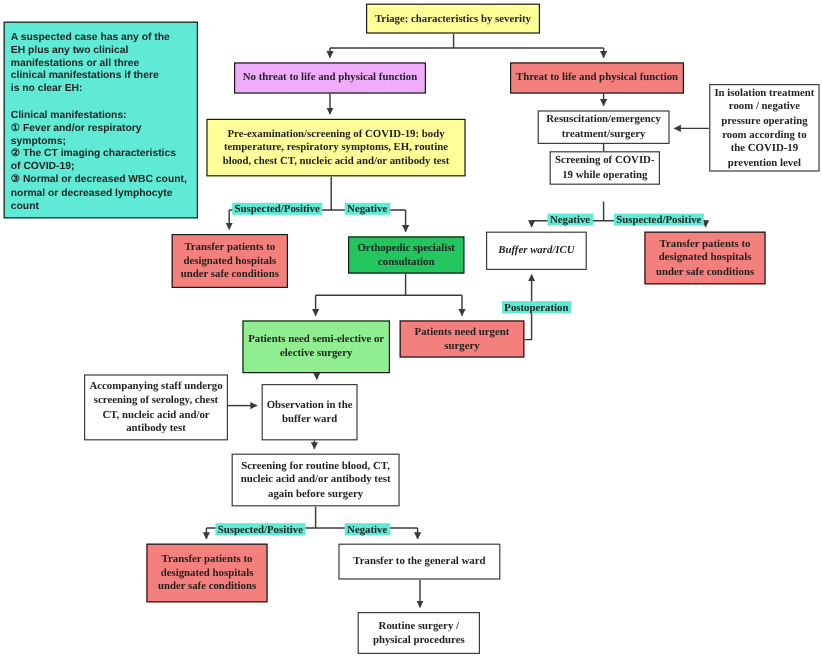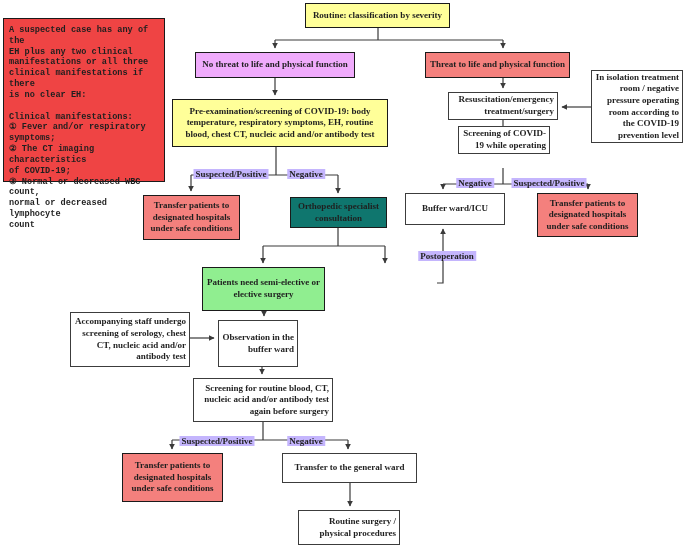--- a/index.html
+++ b/index.html
@@ -8,31 +8,31 @@
     font-family:"Liberation Serif", serif; overflow:hidden;
   }
   #wires { position:absolute; left:0; top:0; width:685px; height:547px; }
   .node {
     position:absolute; box-sizing:border-box;
     border:1px solid #1a1a1a; background:#ffffff;
     display:flex; align-items:center; justify-content:center;
     text-align:center; padding:2px 3px;
     font-weight:bold; font-size:9px; line-height:1.28; color:#1f1f1f;
   }
-  .node.white { border-color:#3c3c3c;text-align:right; }
+  .node.white { border-color:#3c3c3c; }
   .info {
     position:absolute; box-sizing:border-box;
-    border:1.5px solid #1a1a1a; background:#ef4444;
-    font-family:Liberation Mono, monospace;
+    border:1.5px solid #1a1a1a; background:#5eead4;
+    font-family:Liberation Sans, sans-serif;
     font-weight:bold; font-size:8.6px; line-height:1.26; color:#1f1f1f;
     text-align:left; padding:6px 4px 4px 5px; white-space:pre-line;
   }
   .edge-label {
     position:absolute; transform:translate(-50%,-50%);
-    background:#c4b5fd; padding:0 2px;
+    background:#5eead4; padding:0 2px;
     font-weight:bold; font-size:9px; color:#1f1f1f; white-space:nowrap;
   }
 </style>
 </head>
 <body>
 
 <div id="canvas">
 
   <svg id="wires" viewBox="0 0 685 547" xmlns="http://www.w3.org/2000/svg">
     <defs>
@@ -88,44 +88,45 @@
 
 Clinical manifestations:
 ① Fever and/or respiratory
 symptoms;
 ② The CT imaging characteristics
 of COVID-19;
 ③ Normal or decreased WBC count,
 normal or decreased lymphocyte
 count</div>
 
-  <div class="node" style="left: 305px; top: 3px; width: 145px; height: 25px; background: rgb(255, 255, 153);">Routine: classification by severity</div>
+  <div class="node" style="left: 305px; top: 3px; width: 145px; height: 25px; background: rgb(255, 255, 153);">Triage: characteristics by severity</div>
 
   <div class="node" style="left: 195px; top: 52px; width: 160px; height: 26px; background: #f0abfc;">No threat to life and physical function</div>
 
   <div class="node" style="left: 425px; top: 52px; width: 145px; height: 26px; background: rgb(244, 128, 125);">Threat to life and physical function</div>
 
   <div class="node" style="left: 172px; top: 99px; width: 216px; height: 48px; background: rgb(255, 255, 153);">Pre-examination/screening of COVID-19: body temperature, respiratory symptoms, EH, routine blood, chest CT, nucleic acid and/or antibody test</div>
 
   <div class="node white" style="left:448px;top:92px;width:110px;height:28px;">Resuscitation/emergency treatment/surgery</div>
 
   <div class="node white" style="left:591px;top:70px;width:92px;height:73px;">In isolation treatment room / negative pressure operating room according to the COVID-19 prevention level</div>
 
   <div class="node white" style="left:458px;top:126px;width:92px;height:28px;">Screening of COVID-19 while operating</div>
 
   <div class="node" style="left: 143px; top: 195px; width: 97px; height: 45px; background: rgb(244, 128, 125);">Transfer patients to designated hospitals under safe conditions</div>
 
-  <div class="node" style="left: 290px; top: 197px; width: 97px; height: 31px; background: #0f766e;">Orthopedic specialist consultation</div>
+  <div class="node" style="left: 290px; top: 197px; width: 97px; height: 31px; background: #22c55e;">Orthopedic specialist consultation</div>
 
-  <div class="node white" style="left:405px;top:193px;width:100px;height:32px;">Buffer ward/ICU</div>
+  <div class="node white" style="left:405px;top:193px;width:84px;height:32px;font-style:italic;">Buffer ward/ICU</div>
 
   <div class="node" style="left: 537px; top: 193px; width: 101px; height: 44px; background: rgb(244, 128, 125);">Transfer patients to designated hospitals under safe conditions</div>
 
   <div class="node" style="left: 202px; top: 267px; width: 123px; height: 44px; background: rgb(144, 238, 144); font-family: Liberation Serif, serif;">Patients need semi-elective or elective surgery</div>
 
+  <div class="node" style="left: 333px; top: 267px; width: 104px; height: 31px; background: rgb(244, 128, 125);">Patients need urgent surgery</div>
 
   <div class="node white" style="left:70px;top:312px;width:120px;height:55px;">Accompanying staff undergo screening of serology, chest CT, nucleic acid and/or antibody test</div>
 
   <div class="node white" style="left:218px;top:320px;width:80px;height:47px;">Observation in the buffer ward</div>
 
   <div class="node white" style="left:193px;top:378px;width:140px;height:44px;">Screening for routine blood, CT, nucleic acid and/or antibody test again before surgery</div>
 
   <div class="node" style="left: 122px; top: 453px; width: 101px; height: 49px; background: rgb(244, 128, 125);">Transfer patients to designated hospitals under safe conditions</div>
 
   <div class="node white" style="left:282px;top:453px;width:135px;height:30px;">Transfer to the general ward</div>

